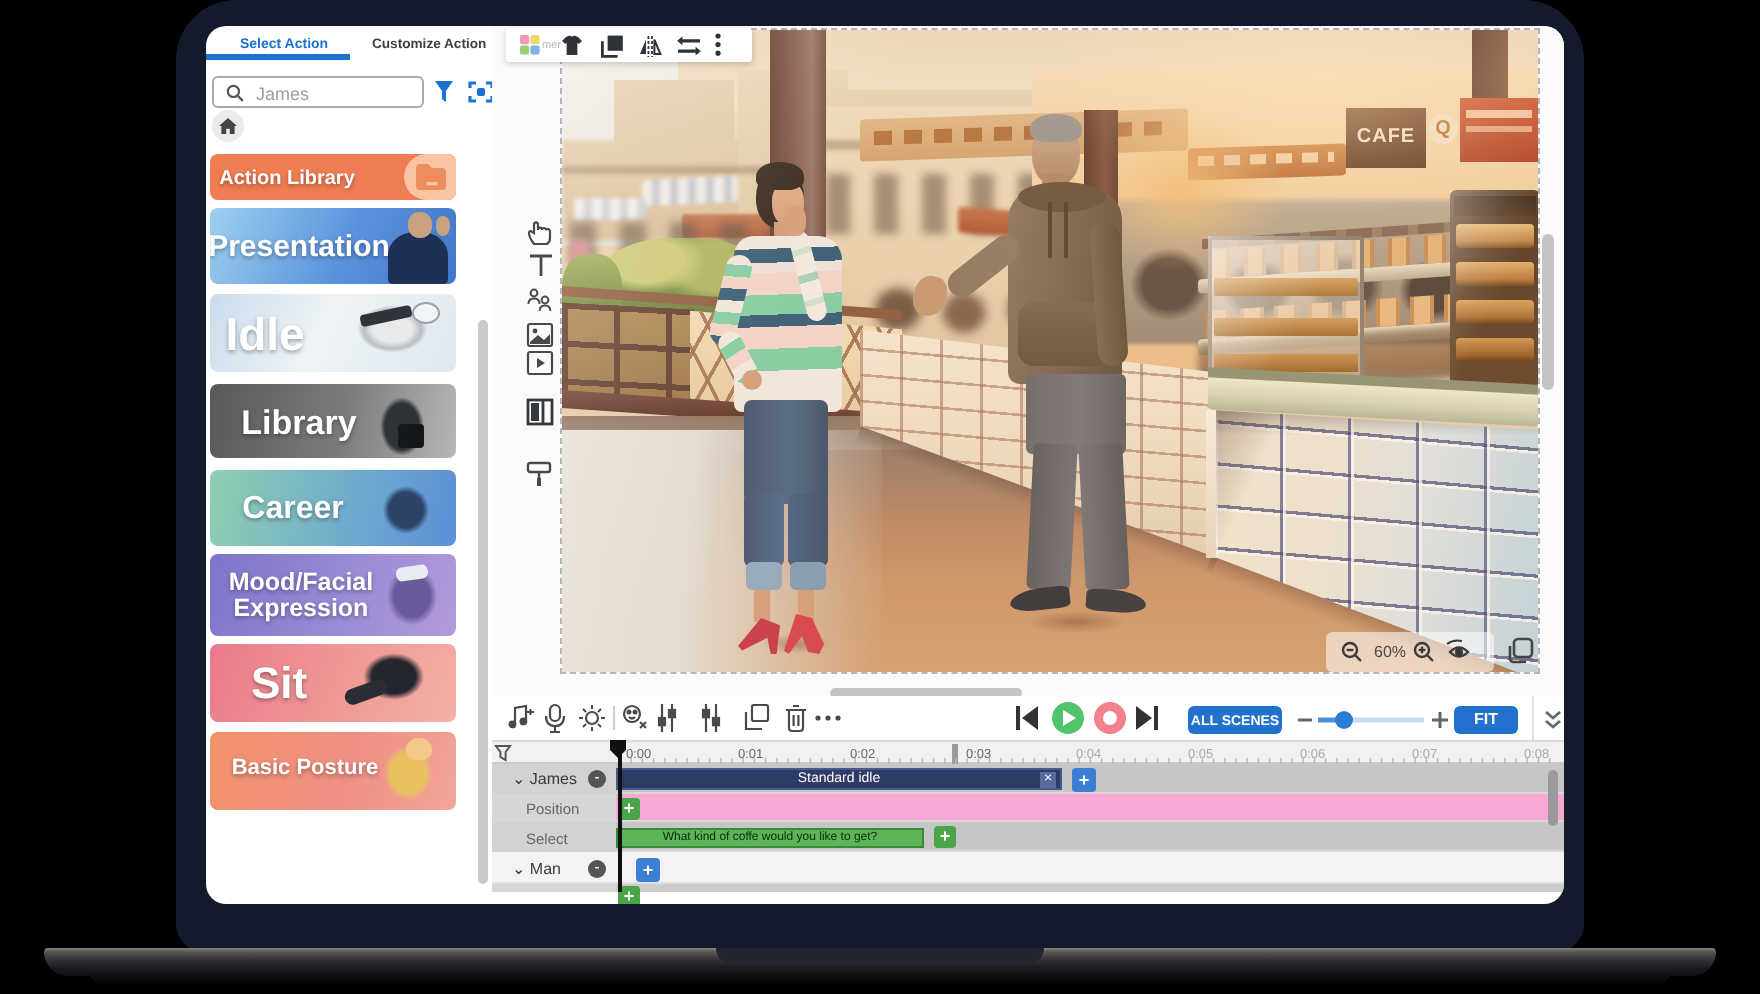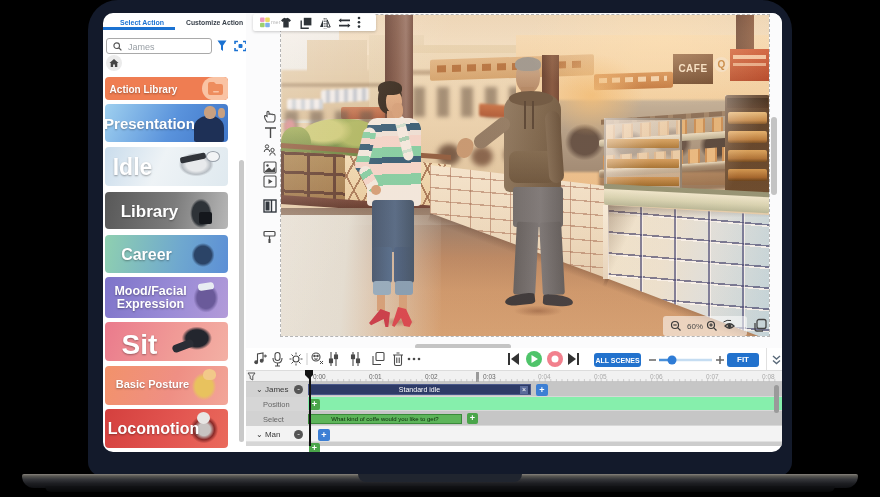--- a/index.html
+++ b/index.html
@@ -130,31 +130,26 @@
       <div style="position:absolute;right:14px;top:6px;width:16px;height:7px;background:#e8ecf2;border-radius:3px;transform:rotate(-8deg)"></div>
       <div class="lbl" style="top:8px;left:-16px;font-size:12.5px;line-height:13px">Mood/Facial<br>Expression</div>
     </div>
     <div class="abs banner" style="top:222px;height:38px;background:linear-gradient(100deg,#8fd0b0 0%,#6fa8cf 60%,#5c8fd6 100%)">
       <div style="position:absolute;right:8px;top:4px;width:34px;height:32px;background:radial-gradient(ellipse 50% 55% at 50% 50%,#2b4467 50%,transparent 68%)"></div>
       <div class="lbl" style="top:11px;left:-20px;font-size:16px">Career</div>
     </div>
     <div class="abs banner" style="top:309px;height:39px;background:linear-gradient(110deg,#ea7a8c 0%,#f09a96 55%,#f3b0a4 100%)">
       <div style="position:absolute;right:10px;top:2px;width:44px;height:34px;background:radial-gradient(ellipse 52% 52% at 52% 42%,#23262e 48%,transparent 66%)"></div>
       <div style="position:absolute;right:34px;top:20px;width:22px;height:8px;background:#2a2d35;border-radius:4px;transform:rotate(-20deg)"></div>
-      <div class="lbl" style="top:7px;left:-27px;font-size:28px">Sit</div>
+      <div class="lbl" style="top:7px;left:-27px;font-size:22px">Sit</div>
     </div>
     <div class="abs banner" style="top:353px;height:39px;background:linear-gradient(110deg,#f2926a 0%,#ef8f84 55%,#f2a699 100%)">
       <div style="position:absolute;right:6px;top:2px;width:36px;height:37px;background:radial-gradient(ellipse 50% 55% at 50% 50%,#e8c25e 48%,transparent 68%)"></div>
       <div style="position:absolute;right:12px;top:3px;width:13px;height:11px;background:#f2c989;border-radius:50% 50% 40% 40%"></div>
       <div class="lbl" style="top:12px;left:-14px;font-size:11px">Basic Posture</div>
-    </div>
-    <div class="abs banner" style="top:396px;height:39px;background:linear-gradient(110deg,#d4403e 0%,#e25550 55%,#ea6a5c 100%)">
-      <div style="position:absolute;right:4px;top:2px;width:40px;height:37px;background:radial-gradient(ellipse 52% 55% at 50% 50%,#c8c4c2 30%,#8a2a28 50%,transparent 68%)"></div>
-      <div style="position:absolute;right:18px;top:3px;width:13px;height:12px;background:#e8e6e4;border-radius:50%"></div>
-      <div class="lbl" style="top:11px;left:-13px;font-size:16px">Locomotion</div>
     </div>
 
     <div class="abs" id="vpbg"></div>
     <div class="abs" style="left:159px;top:96px;width:18px;height:136px;color:#4a4a4a">
       <svg width="16" height="13" viewBox="0 0 16 13" style="margin:1px 0 4px 1px">
           <path d="M4 12 C2.5 10 1.5 8 1.5 6.5 Q1.5 5.4 2.6 5.6 L4 6.5 V2.5 Q4 1.2 5 1.2 Q6 1.2 6 2.5 V5 Q6 3.8 7 3.8 Q8 3.8 8 5 Q8 4 9 4 Q10 4 10 5.2 Q10 4.4 11 4.5 Q12 4.6 12 6 V9 Q12 11 10.5 12 Z" fill="none" stroke="#4a4a4a" stroke-width="1.1"></path>
         </svg>
       <svg width="13" height="12" viewBox="0 0 13 12" style="margin:0 0 5px 2px">
           <path d="M1 1 H12 M6.5 1 V11" stroke="#4a4a4a" stroke-width="1.4" fill="none"></path>
         </svg>
@@ -596,21 +591,21 @@
     </div>
     <div class="abs" id="tracks">
       <div class="trow" style="top:0;height:15px;background:#c6c6c6;border-bottom:1px solid #d8d8d8">
         <div style="position:absolute;left:0;top:0;width:62px;height:15px;background:#d2d2d2"></div>
         <div class="tlabel" style="left:10px;top:3px;color:#3a3a3a">⌄ James</div>
         <div style="position:absolute;left:48px;top:3px;width:9px;height:9px;border-radius:50%;background:#555;color:#fff;font-size:8px;line-height:8px;text-align:center">-</div>
         <div style="position:absolute;left:62px;top:2px;width:223px;height:11px;background:#2e3b67;border:1px solid #4a588a;color:#fff;font-size:7px;text-align:center;line-height:9px">Standard idle</div>
         <div style="position:absolute;left:274px;top:3.5px;width:8px;height:8px;background:#5a6a9a;color:#fff;font-size:7px;line-height:8px;text-align:center">×</div>
         <div class="pbtn" style="left:290px;top:2px;width:12px;height:12px;background:#3d7fd4;line-height:12px">+</div>
       </div>
-      <div class="trow" style="top:15px;height:14px;background:#86efac;border-bottom:1px solid #d8d8d8">
+      <div class="trow" style="top:15px;height:14px;background:#f9a8d4;border-bottom:1px solid #d8d8d8">
         <div style="position:absolute;left:0;top:0;width:62px;height:14px;background:#d6d6d6"></div>
         <div class="tlabel" style="left:17px;top:3px;font-size:7.5px;color:#666">Position</div>
         <div class="pbtn" style="left:63px;top:1.5px;width:11px;height:11px;background:#4aa54a;line-height:11px">+</div>
       </div>
       <div class="trow" style="top:29px;height:15px;background:#c6c6c6;border-bottom:1px solid #d8d8d8">
         <div style="position:absolute;left:0;top:0;width:62px;height:15px;background:#d2d2d2"></div>
         <div class="tlabel" style="left:17px;top:4px;font-size:7.5px;color:#666">Select</div>
         <div style="position:absolute;left:62px;top:2.5px;width:154px;height:10px;background:#5db55a;border:1px solid #3a8a3a;color:#0a2a0a;font-size:6px;text-align:center;line-height:8px;white-space:nowrap;overflow:hidden">What kind of coffe would you like to get?</div>
         <div class="pbtn" style="left:221px;top:2px;width:11px;height:11px;background:#4aa54a;line-height:11px">+</div>
       </div>

